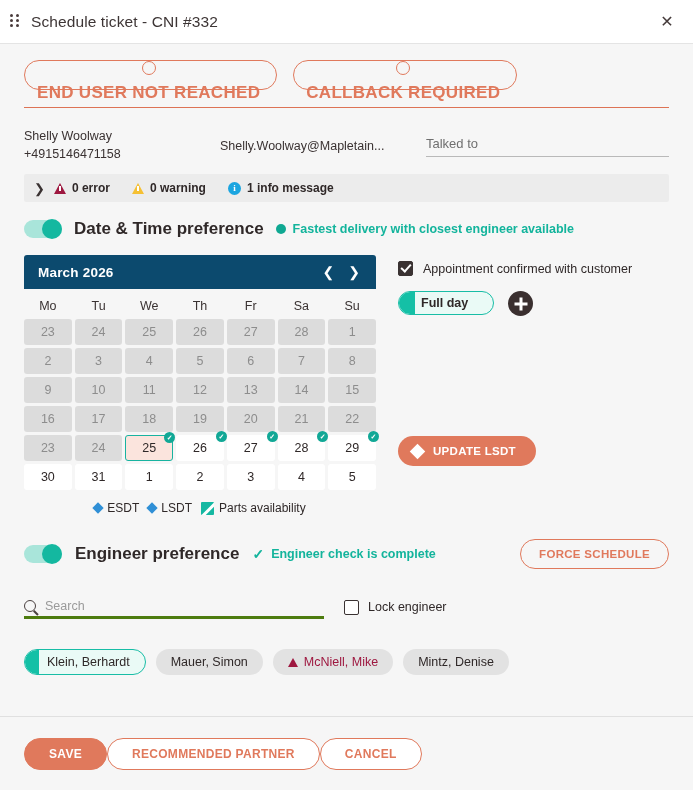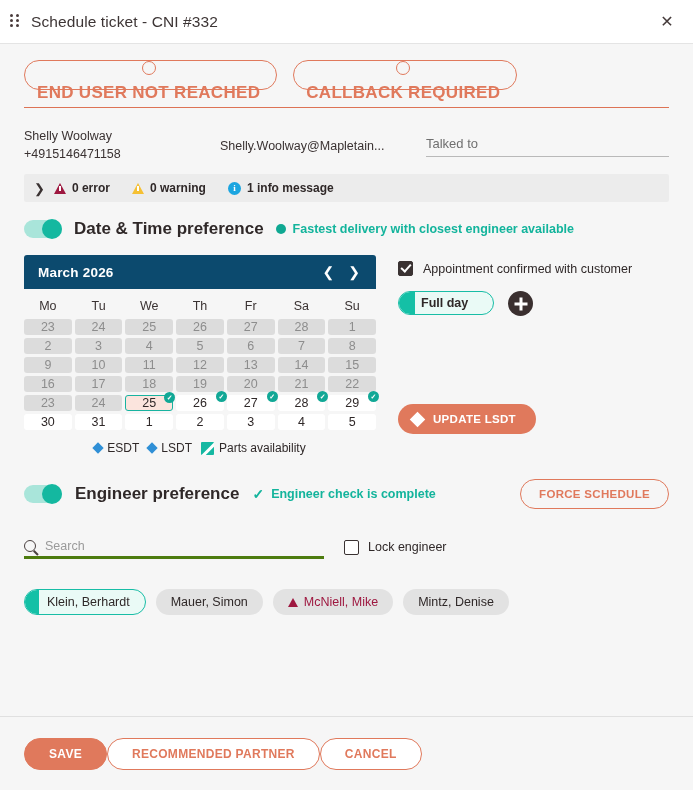--- a/index.html
+++ b/index.html
@@ -175,21 +175,21 @@
   .dow-row, .week-row {
     display: grid; grid-template-columns: repeat(7, 1fr); gap: 3px;
   }
   .dow-row { margin-top: 6px; }
   .dow {
     text-align: center; font-size: 12.5px; color: #3a3232;
     padding: 4px 0 6px 0;
   }
   .cell {
     position: relative;
-    height: 16px; border-radius: 3px;
+    height: 26px; border-radius: 3px;
     display: flex; align-items: center; justify-content: center;
     font-size: 12.5px; cursor: pointer;
   }
   .cell.disabled { background: #dcdcdc; color: #8d8d8d; }
   .cell.open { background: #ffffff; color: #2f2828; }
   .cell.selected {
     background: #fbe4dd; color: #2f2828;
     border: 1.5px solid #18b3a0;
   }
   .week-row { margin-bottom: 3px; }
@@ -257,21 +257,21 @@
     width: 25px; height: 25px; border-radius: 50%;
     background: #3a2f2f; position: relative; cursor: pointer; flex: 0 0 auto;
   }
   .plus-btn::before, .plus-btn::after {
     content: ""; position: absolute; background: #fff;
     left: 50%; top: 50%; transform: translate(-50%,-50%);
   }
   .plus-btn::before { width: 13px; height: 3px; }
   .plus-btn::after { width: 3px; height: 13px; }
   .update-btn {
-    margin-top: 88px;
+    margin-top: 120px;
     height: 30px; border: none; border-radius: 16px;
     background: #e0795c; color: #fff;
     font-size: 11.5px; font-weight: 700; letter-spacing: .3px;
     display: inline-flex; align-items: center; gap: 10px;
     padding: 0 20px 0 14px; cursor: pointer;
     font-family: "Liberation Sans", sans-serif;
   }
   .diamond-white {
     width: 11px; height: 11px; background: #fff;
     transform: rotate(45deg); display: inline-block; flex: 0 0 auto;

